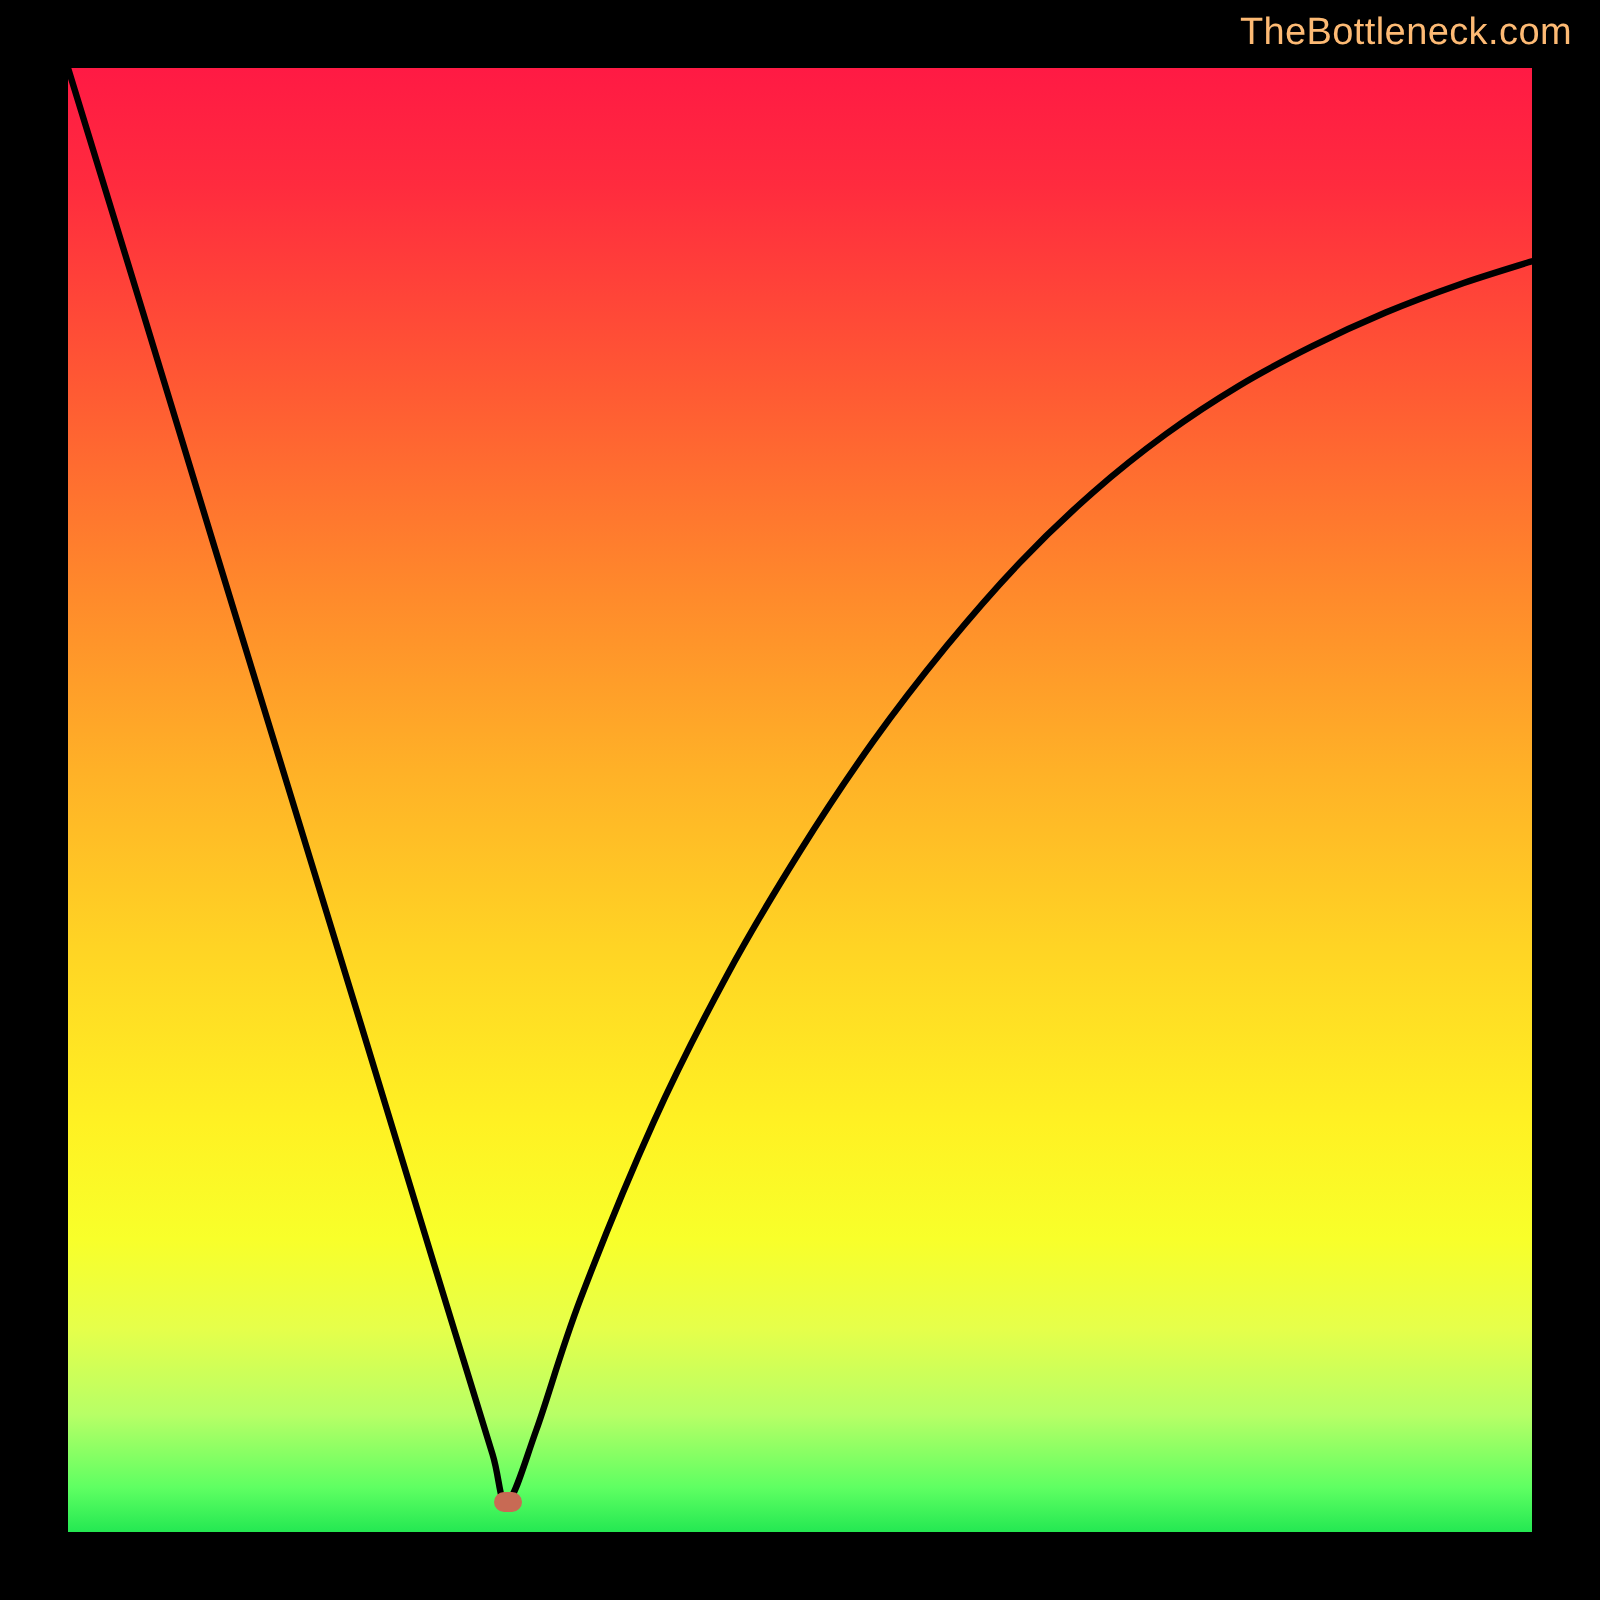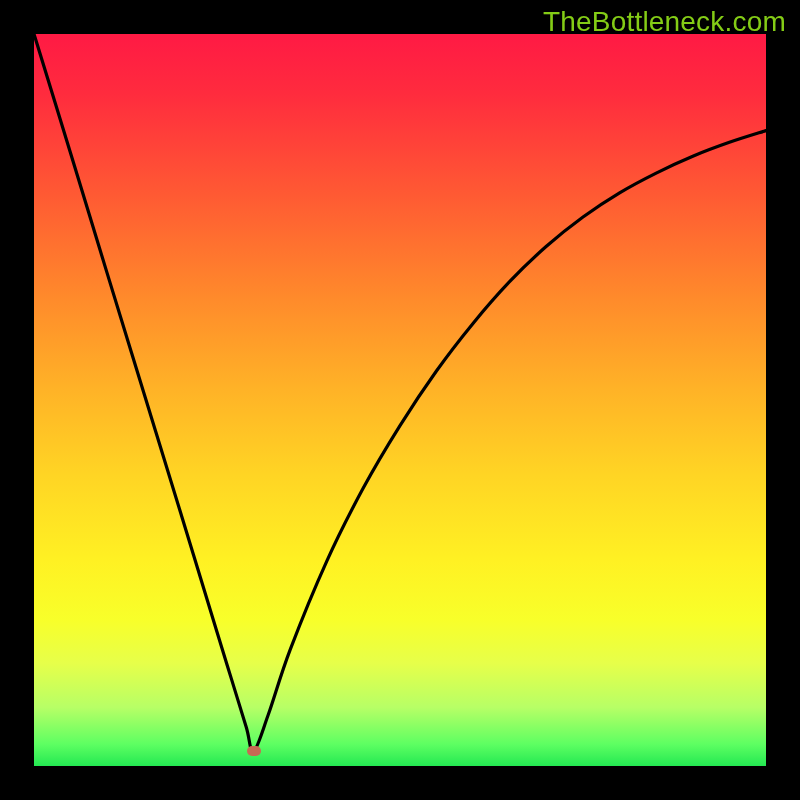--- a/index.html
+++ b/index.html
@@ -37,22 +37,22 @@
       #e6ff4a 86%,
       #b7ff66 92%,
       #5eff62 97%,
       #24e852 100%
     );
   }
   .watermark {
     position: absolute;
     top: 6px;
     right: 14px;
-    color: #84cc16;
-    font-size: 28px;
+    color: #fdba74;
+    font-size: 19px;
     font-weight: 500;
     letter-spacing: 0.2px;
     user-select: none;
   }
   svg.curve {
     position: absolute;
     left: 0;
     top: 0;
     width: 732px;
     height: 732px;

